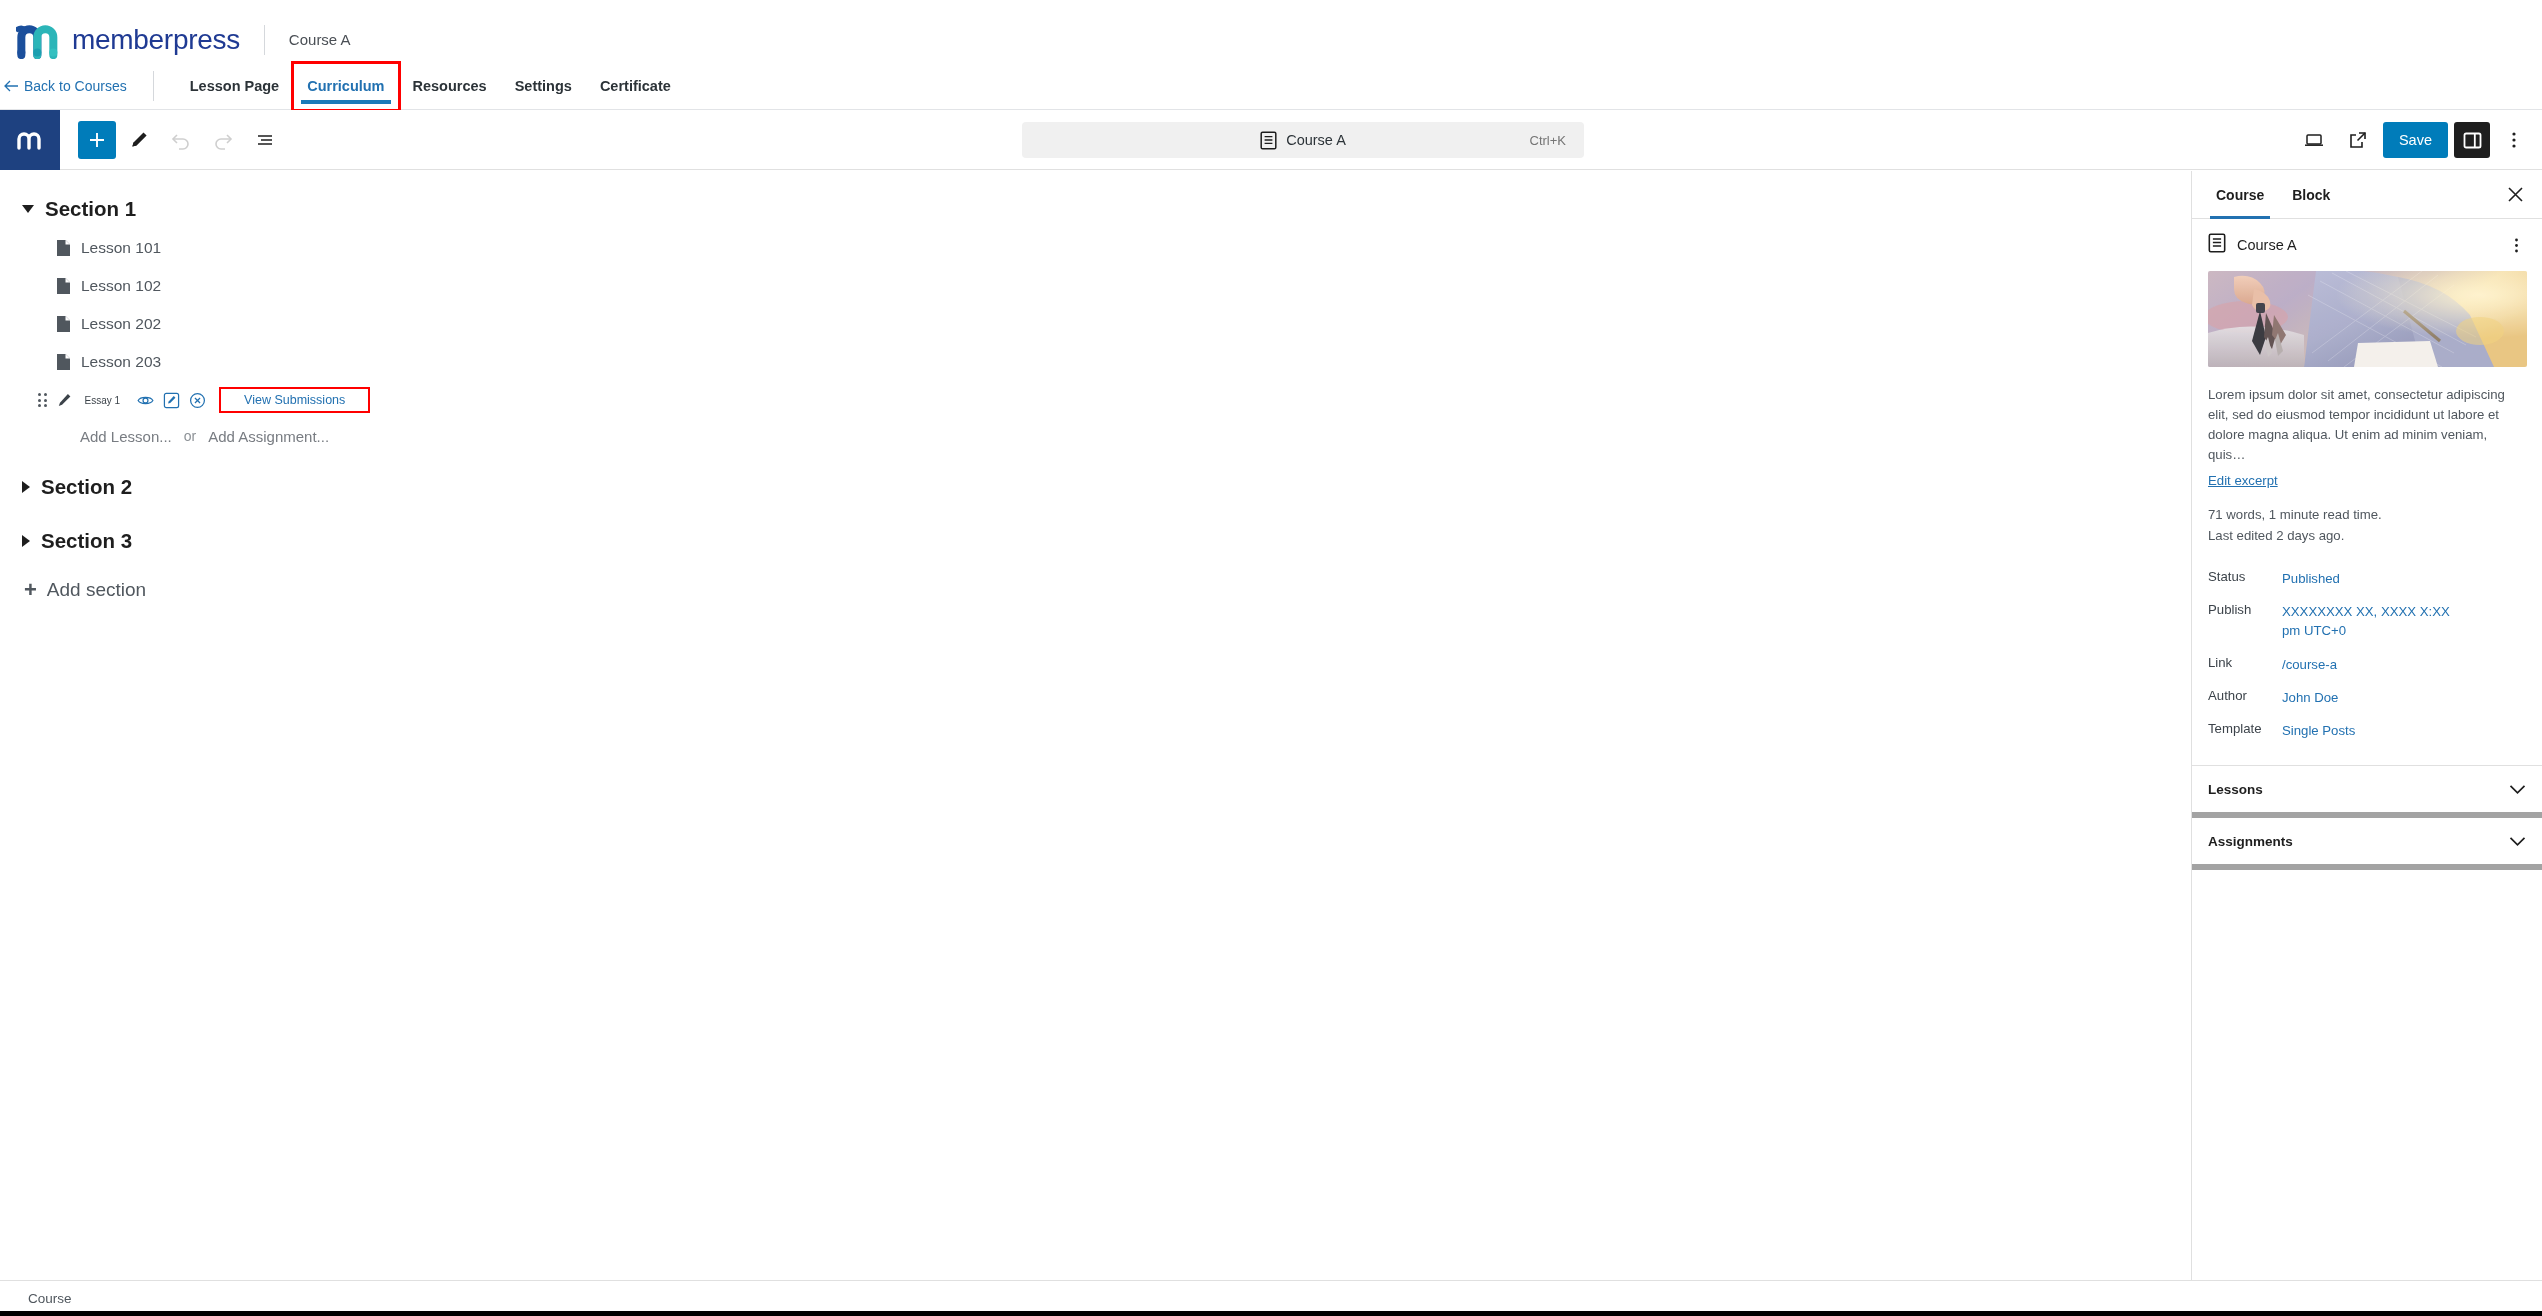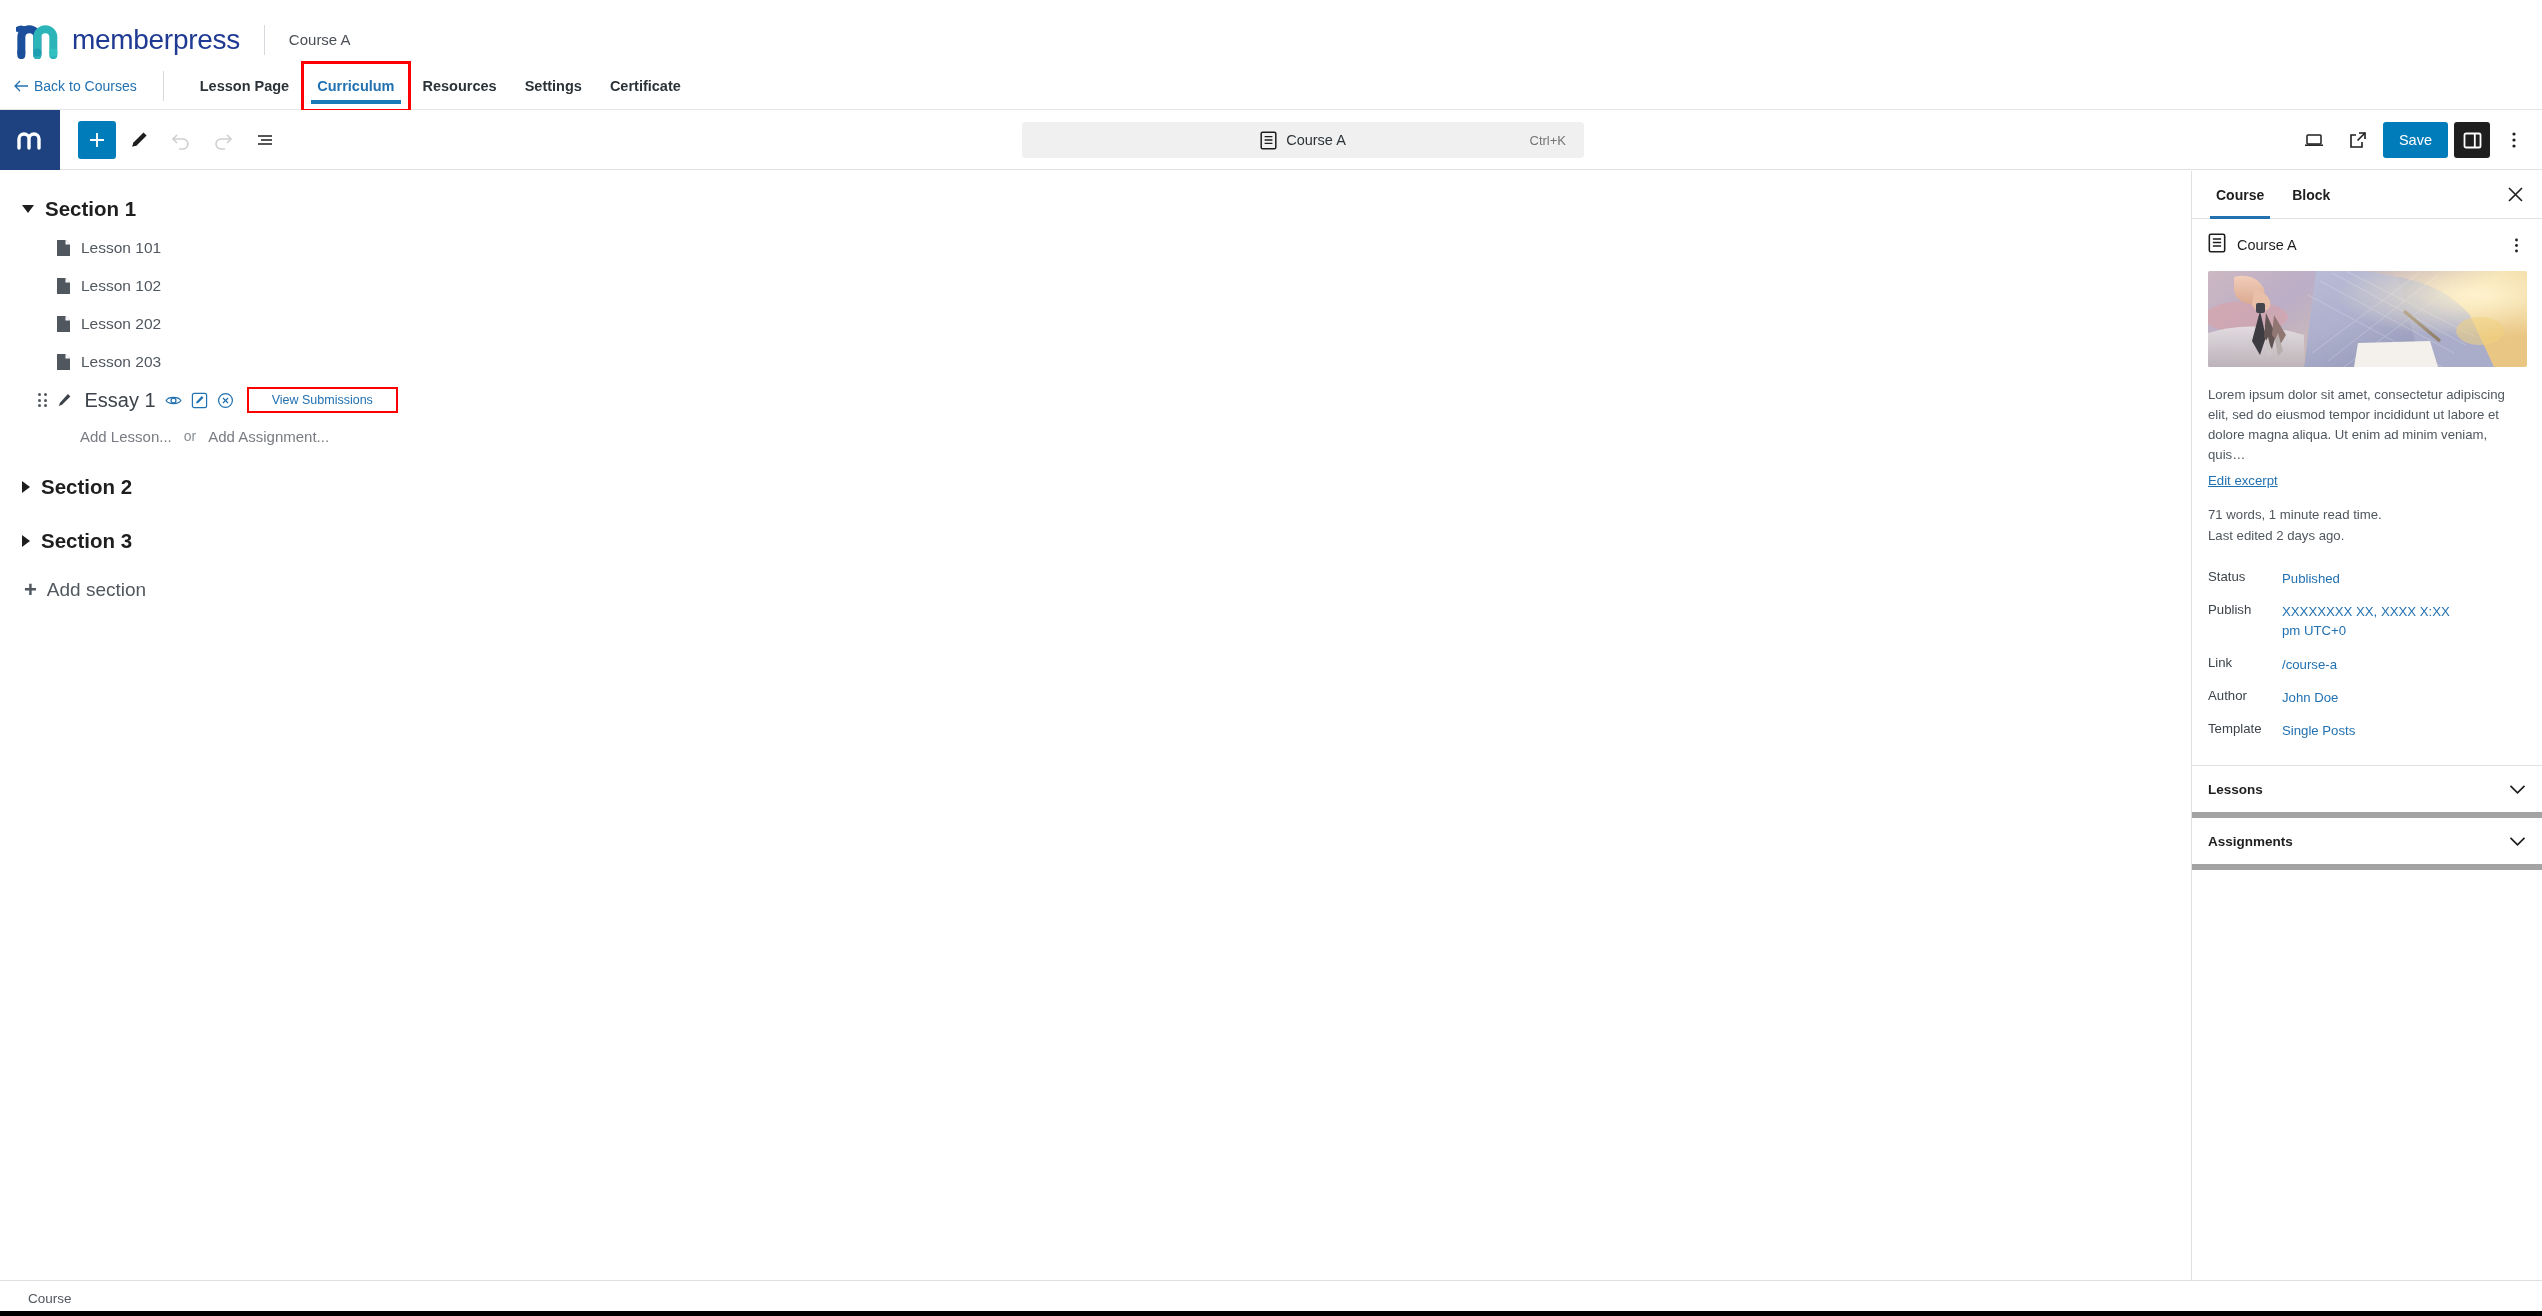--- a/index.html
+++ b/index.html
@@ -27,21 +27,21 @@
   }
   .mp-breadcrumb-title { font-size: 15px; color: #4a4f55; }
 
   
   .mp-navbar {
     position: absolute; top: 63px; left: 0; width: 2542px; height: 47px;
     background: #fff; display: flex; align-items: center;
     border-bottom: 1px solid #e2e4e7;
   }
   .mp-back {
-    font-size: 14px; color: #2271b1; padding-left: 14px;
+    font-size: 14px; color: #2271b1; padding-left: 4px;
     display: flex; align-items: center; gap: 5px; cursor: pointer;
     white-space: nowrap;
   }
   .mp-nav-sep { width: 1px; height: 30px; background: #d5d8dc; margin: 0 22px 0 26px; }
   .mp-nav-items { display: flex; align-items: center; gap: 0; height: 47px; }
   .mp-nav-item {
     font-size: 14.5px; font-weight: bold; color: #2c3338;
     padding: 0 14px; height: 47px; display: flex; align-items: center;
     cursor: pointer; position: relative; white-space: nowrap;
   }
@@ -130,21 +130,21 @@
 
   .essay-row {
     display: flex; align-items: center; height: 38px;
     padding-left: 16px; gap: 9px;
   }
   .drag-handle {
     display: grid; grid-template-columns: repeat(2, 3px);
     grid-gap: 2.5px; cursor: grab;
   }
   .drag-handle i { width: 3px; height: 3px; background: #50575e; border-radius: 50%; display: block; }
-  .essay-title { font-size: 20px; color: #3c434a; margin-right: 0; margin-left: 3px; }
+  .essay-title { font-size: 10px; color: #3c434a; margin-right: 8px; margin-left: 3px; }
   .essay-icon { cursor: pointer; display: flex; align-items: center; }
   .view-subs {
     font-size: 12.5px; color: #2271b1; cursor: pointer;
     padding: 4px 23px; margin-left: 6px;
     outline: 2.5px solid #f00;
   }
 
   .add-row {
     display: flex; align-items: center; gap: 12px;
     padding-left: 58px; height: 34px; font-size: 15px; color: #787c82;

